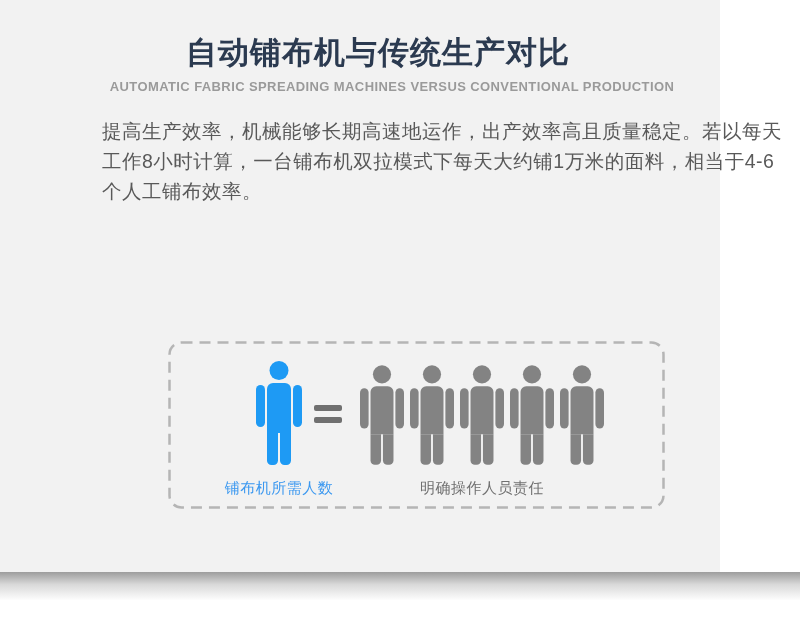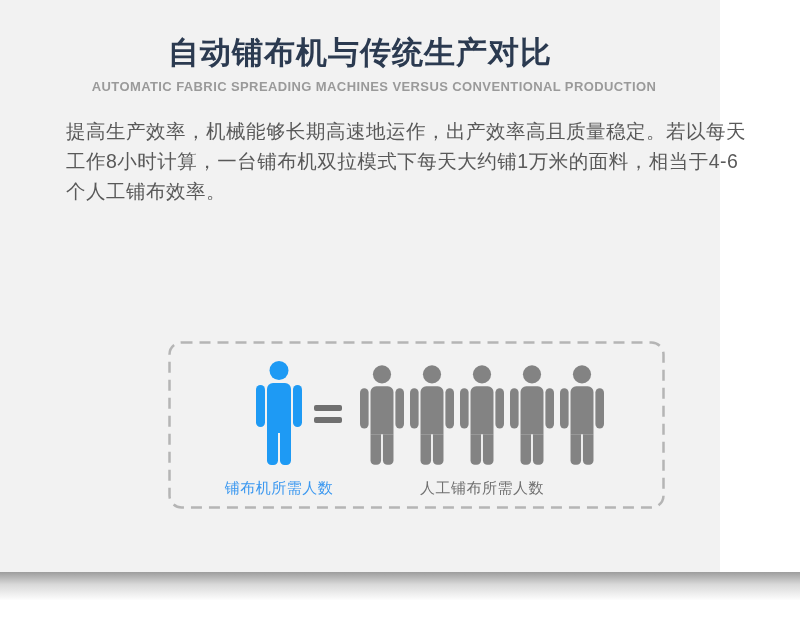--- a/index.html
+++ b/index.html
@@ -8,20 +8,21 @@
     background: #ffffff;
     overflow: hidden;
     font-family: "Liberation Sans", "DejaVu Sans", sans-serif;
   }
   .page { width: 800px; height: 631px; position: relative; }
 
   .panel {
     position: relative;
     width: 720px; height: 572px;
     background: var(--page-bg, #f2f2f2);
+    padding-left: 36px;
   }
 
   .title {
     padding-top: 36px;
     text-align: center;
     font-size: 31px;
     line-height: 33px;
     font-weight: bold;
     color: var(--title-color, #2b3a50);
     letter-spacing: 1px;
@@ -165,18 +166,18 @@
     <circle cx="23" cy="9.5" r="9.5"></circle>
     <rect x="0" y="24" width="9" height="42" rx="4.5"></rect>
     <rect x="37" y="24" width="9" height="42" rx="4.5"></rect>
     <path d="M17 22 h12 a6 6 0 0 1 6 6 v44 h-24 v-44 a6 6 0 0 1 6 -6 z"></path>
     <path d="M11 72 h11 v27.5 a4.5 4.5 0 0 1 -4.5 4.5 h-2 a4.5 4.5 0 0 1 -4.5 -4.5 z"></path>
     <path d="M24 72 h11 v27.5 a4.5 4.5 0 0 1 -4.5 4.5 h-2 a4.5 4.5 0 0 1 -4.5 -4.5 z"></path>
   </svg>
         </div>
 
       <div class="label machine-label">铺布机所需人数</div>
-      <div class="label manual-label">人工铺布所需人数</div>
+      <div class="label manual-label">明确操作人员责任</div>
     </div>
 
   </div>
   <div class="bottom-shadow"></div>
 </div>
 
 </body></html>

